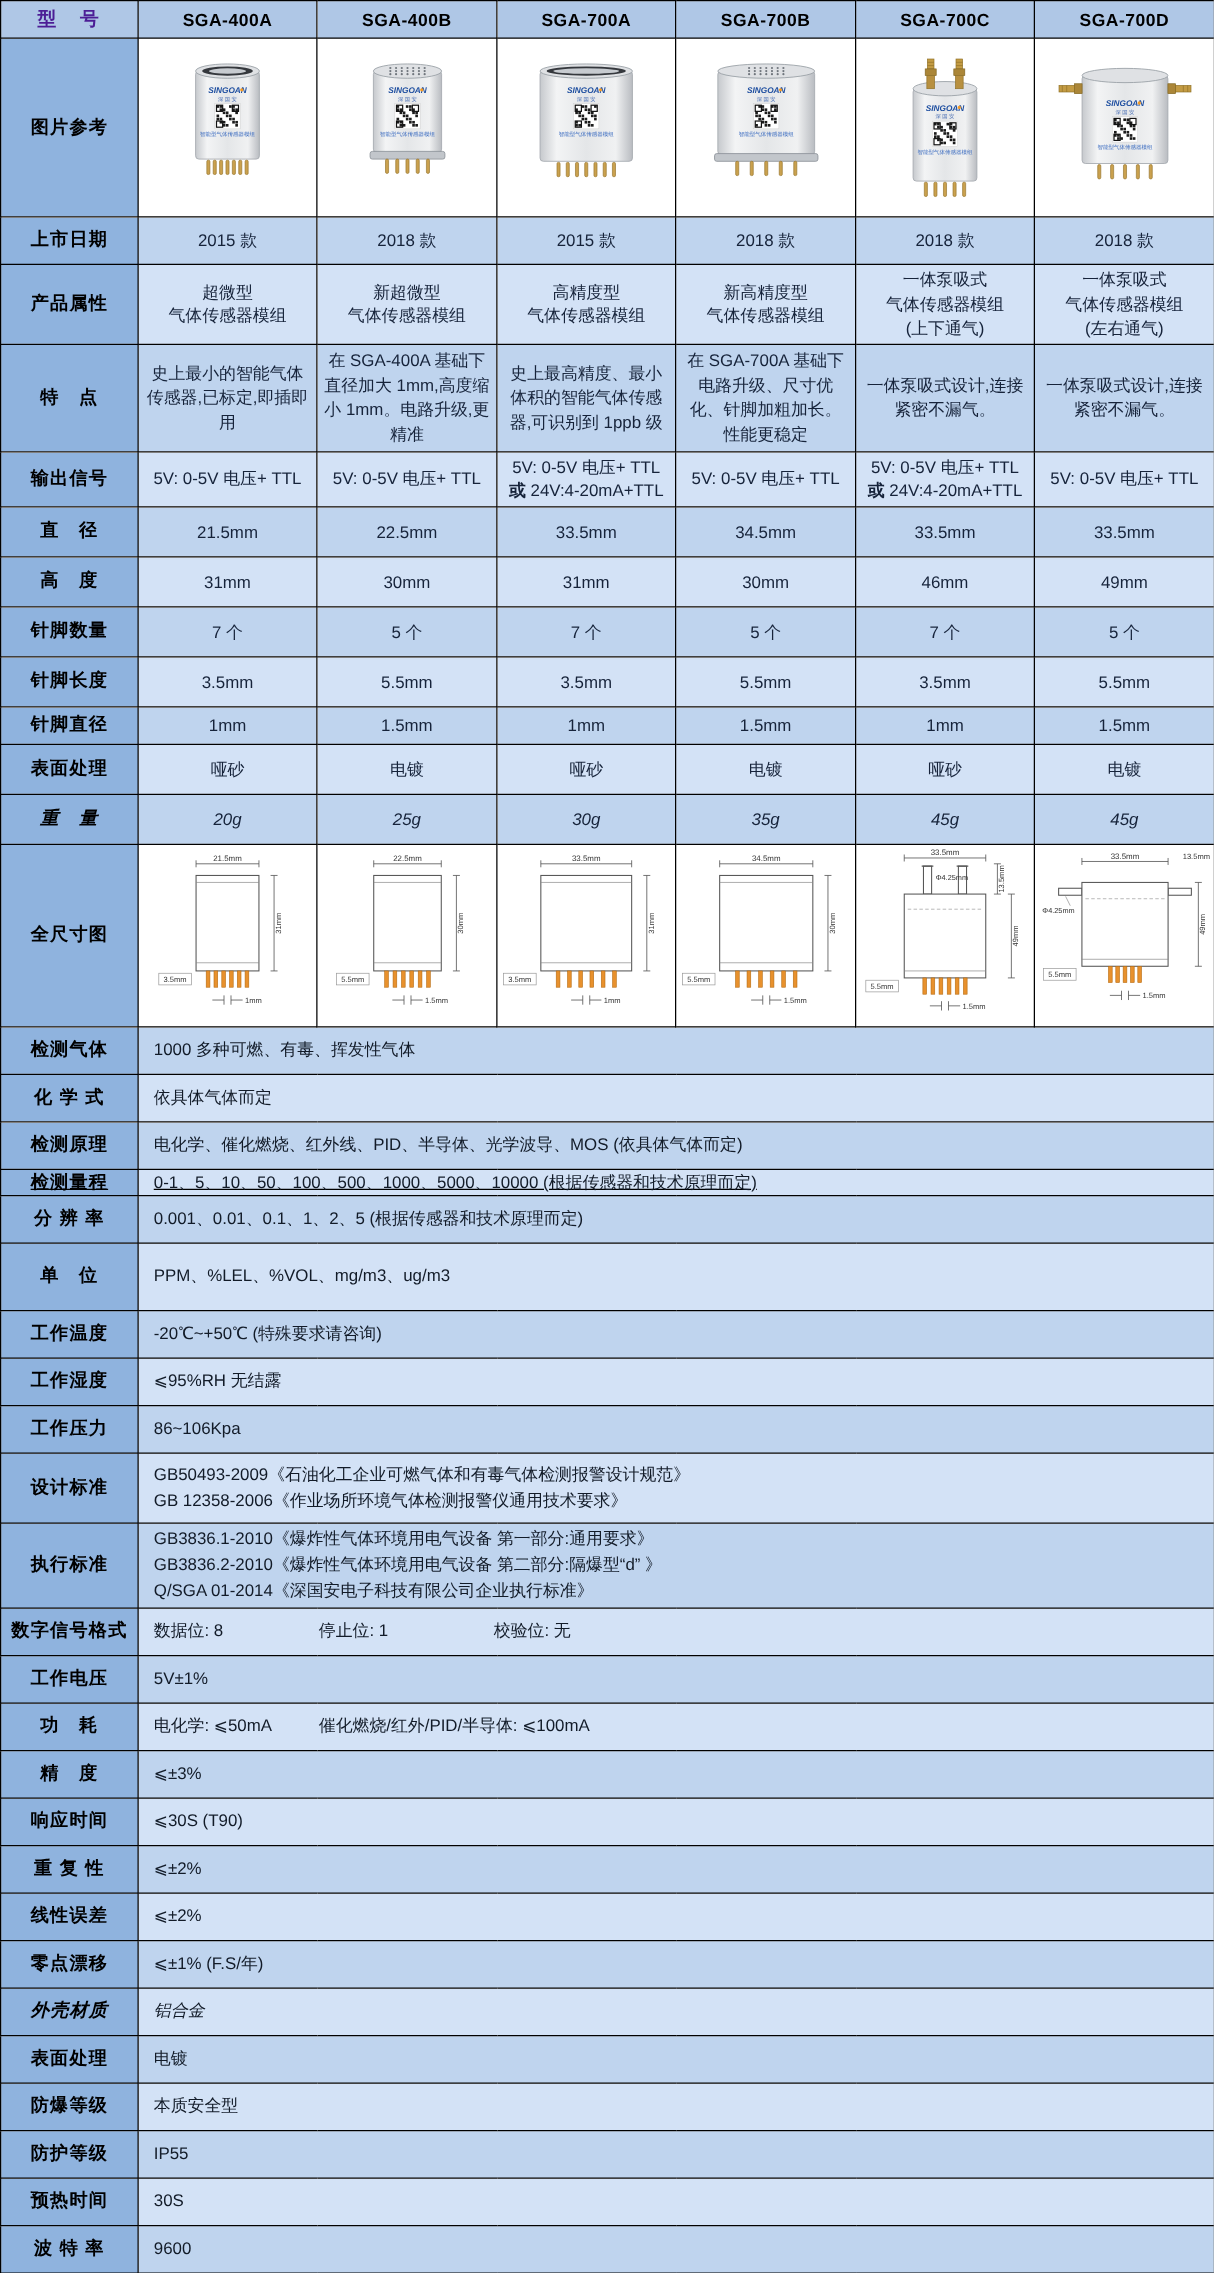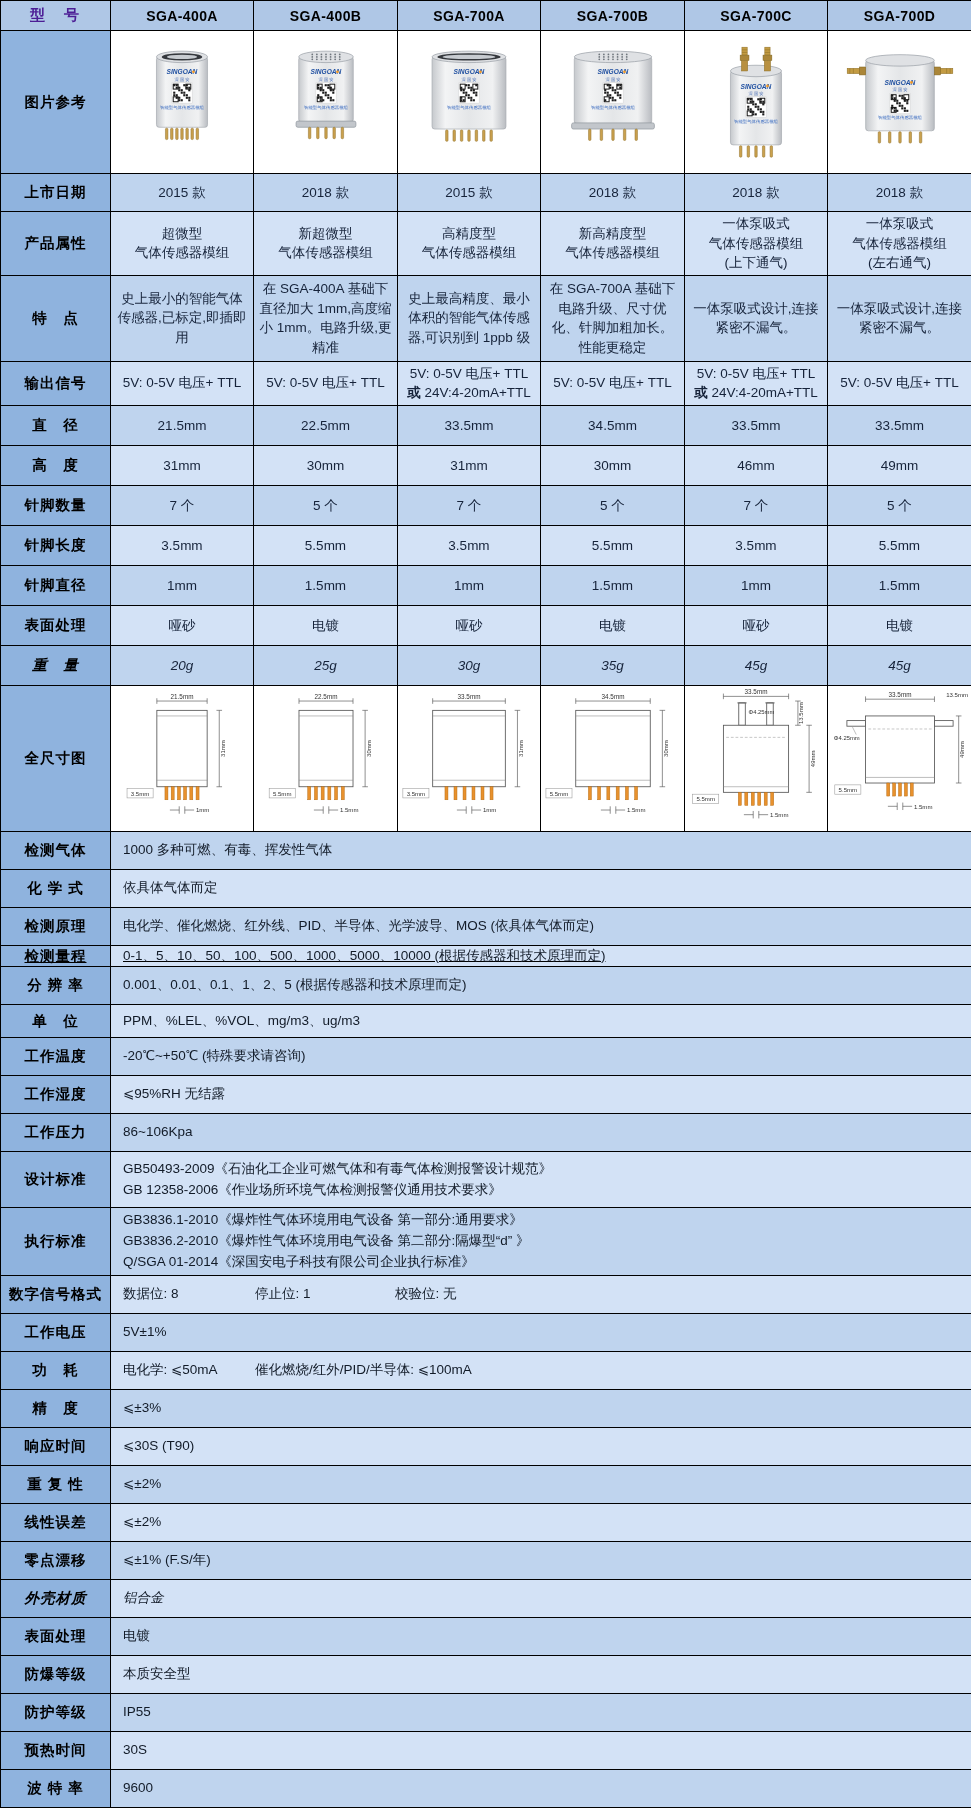--- a/index.html
+++ b/index.html
@@ -523,21 +523,21 @@
         </tr>
         <tr style="height: 40px;">
           <th class="rowlabel">针脚长度</th>
           <td class="vcell light">3.5mm</td>
           <td class="vcell light">5.5mm</td>
           <td class="vcell light">3.5mm</td>
           <td class="vcell light">5.5mm</td>
           <td class="vcell light">3.5mm</td>
           <td class="vcell light">5.5mm</td>
         </tr>
-        <tr style="height: 40px;">
+        <tr style="height: 30px;">
           <th class="rowlabel">针脚直径</th>
           <td class="vcell dark">1mm</td>
           <td class="vcell dark">1.5mm</td>
           <td class="vcell dark">1mm</td>
           <td class="vcell dark">1.5mm</td>
           <td class="vcell dark">1mm</td>
           <td class="vcell dark">1.5mm</td>
         </tr>
         <tr style="height: 40px;">
           <th class="rowlabel">表面处理</th>
@@ -756,21 +756,21 @@
           <td class="scell dark" colspan="6">电化学、催化燃烧、红外线、PID、半导体、光学波导、MOS (依具体气体而定)</td>
         </tr>
         <tr style="height: 20px; text-decoration: underline;">
           <th class="rowlabel">检测量程</th>
           <td class="scell light" colspan="6">0-1、5、10、50、100、500、1000、5000、10000 (根据传感器和技术原理而定)</td>
         </tr>
         <tr style="height: 38px;">
           <th class="rowlabel">分 辨 率</th>
           <td class="scell dark" colspan="6">0.001、0.01、0.1、1、2、5 (根据传感器和技术原理而定)</td>
         </tr>
-        <tr style="height: 33px;">
+        <tr style="height: 54px;">
           <th class="rowlabel">单　位</th>
           <td class="scell light" colspan="6">PPM、%LEL、%VOL、mg/m3、ug/m3</td>
         </tr>
         <tr style="height: 38px;">
           <th class="rowlabel">工作温度</th>
           <td class="scell dark" colspan="6">-20℃~+50℃ (特殊要求请咨询)</td>
         </tr>
         <tr style="height: 38px;">
           <th class="rowlabel">工作湿度</th>
           <td class="scell light" colspan="6">⩽95%RH 无结露</td>

